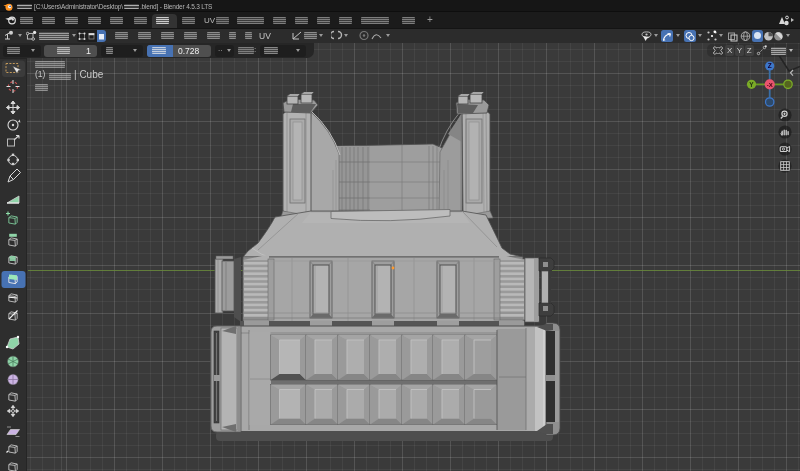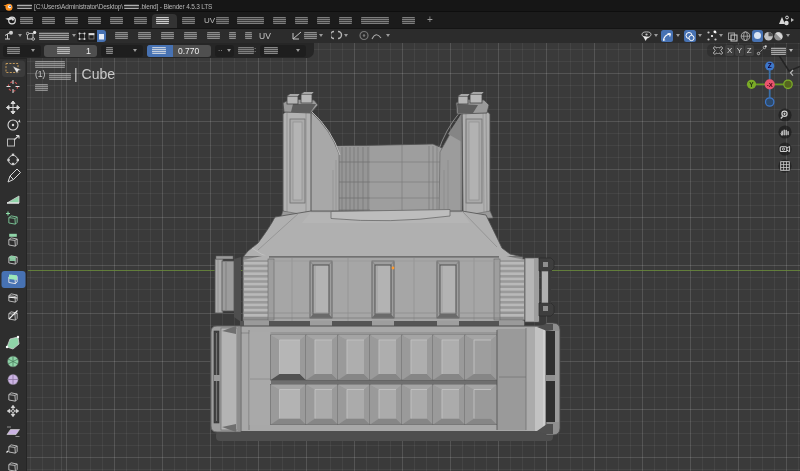--- a/index.html
+++ b/index.html
@@ -160,21 +160,21 @@
 <div class="abs" style="left:31px;top:48.5px;width:0;height:0;border-left:2.5px solid transparent;border-right:2.5px solid transparent;border-top:3.5px solid #9a9a9a"></div>
 <div class="abs" style="left:44px;top:44.5px;width:53px;height:12px;background:#4f4f4f;border-radius:3px"></div>
 <div class="abs" style="left:57px;top:47px;width:13px;height:7px;border-radius:1px;background:repeating-linear-gradient(0deg,rgba(225,225,225,0.7) 0 1px,rgba(225,225,225,.2) 1px 2px)"></div>
 <div class="abs" style="left:86px;top:45.5px;color:#f0f0f0;font-size:9px;line-height:10px">1</div>
 <div class="abs" style="left:101px;top:44.5px;width:42px;height:12px;background:#1e1e1e;border-radius:3px"></div>
 <div class="abs" style="left:106px;top:47px;width:7px;height:7px;border-radius:1px;background:repeating-linear-gradient(0deg,rgba(200,200,200,0.62) 0 1px,rgba(200,200,200,.2) 1px 2px)"></div>
 <div class="abs" style="left:133px;top:48.5px;width:0;height:0;border-left:2.5px solid transparent;border-right:2.5px solid transparent;border-top:3.5px solid #9a9a9a"></div>
 <div class="abs" style="left:147px;top:44.5px;width:64px;height:12px;background:#4f4f4f;border-radius:3px"></div>
 <div class="abs" style="left:147px;top:44.5px;width:26px;height:12px;background:#4772b3;border-radius:3px 0 0 3px"></div>
 <div class="abs" style="left:152px;top:47px;width:14px;height:7px;border-radius:1px;background:repeating-linear-gradient(0deg,rgba(235,235,235,0.75) 0 1px,rgba(235,235,235,.2) 1px 2px)"></div>
-<div class="abs" style="left:178px;top:45.5px;color:#f0f0f0;font-size:8.5px;line-height:10px">0.770</div>
+<div class="abs" style="left:178px;top:45.5px;color:#f0f0f0;font-size:8.5px;line-height:10px">0.728</div>
 <div class="abs" style="left:215px;top:44.5px;width:19px;height:12px;background:#1e1e1e;border-radius:3px"></div>
 <div class="abs" style="left:218px;top:44px;color:#bbb;font-size:8px;line-height:10px">..</div>
 <div class="abs" style="left:227px;top:48.5px;width:0;height:0;border-left:2.5px solid transparent;border-right:2.5px solid transparent;border-top:3.5px solid #9a9a9a"></div>
 <div class="abs" style="left:238px;top:47px;width:16px;height:7px;border-radius:1px;background:repeating-linear-gradient(0deg,rgba(190,190,190,0.58) 0 1px,rgba(190,190,190,.2) 1px 2px)"></div>
 <div class="abs" style="left:254px;top:45px;color:#bdbdbd;font-size:8px">:</div>
 <div class="abs" style="left:260px;top:44.5px;width:46px;height:12px;background:#1e1e1e;border-radius:3px"></div>
 <div class="abs" style="left:264px;top:47px;width:14px;height:7px;border-radius:1px;background:repeating-linear-gradient(0deg,rgba(200,200,200,0.62) 0 1px,rgba(200,200,200,.2) 1px 2px)"></div>
 <div class="abs" style="left:296px;top:48.5px;width:0;height:0;border-left:2.5px solid transparent;border-right:2.5px solid transparent;border-top:3.5px solid #9a9a9a"></div>
 <div class="abs" style="left:707px;top:43.5px;width:93px;height:13px;background:rgba(32,32,32,.35);border-radius:5px 0 0 5px"></div>
 <svg class="abs" style="left:712px;top:44.5px" width="12" height="11" viewBox="0 0 12 11">
@@ -188,21 +188,21 @@
 <circle cx="2.5" cy="8.5" r="1.2" fill="none" stroke="#b0b0b0"></circle>
     <circle cx="8.5" cy="2.5" r="1.2" fill="none" stroke="#b0b0b0"></circle>
 <path d="M3.5 7.5 L7.5 3.5" stroke="#b0b0b0" stroke-dasharray="1.5 1" fill="none"></path>
     <circle cx="9.8" cy="1.2" r="1" fill="#ddd"></circle>
   </svg>
 <div class="abs" style="left:771px;top:46.5px;width:15px;height:8px;border-radius:1px;background:repeating-linear-gradient(0deg,rgba(215,215,215,0.7) 0 1px,rgba(215,215,215,.2) 1px 2px)"></div>
 <div class="abs" style="left:789px;top:48.5px;width:0;height:0;border-left:2.5px solid transparent;border-right:2.5px solid transparent;border-top:3.5px solid #bbb"></div>
 <div class="abs" style="left:35px;top:61px;width:30px;height:7px;border-radius:1px;background:repeating-linear-gradient(0deg,rgba(200,200,200,0.6) 0 1px,rgba(200,200,200,.2) 1px 2px)"></div>
 <div class="abs" style="left:35px;top:70px;color:#c9c9c9;font-size:8.5px;line-height:9px">(1)</div>
 <div class="abs" style="left:49px;top:72.5px;width:22px;height:7px;border-radius:1px;background:repeating-linear-gradient(0deg,rgba(200,200,200,0.6) 0 1px,rgba(200,200,200,.2) 1px 2px)"></div>
-<div class="abs" style="left:74px;top:70px;color:#c9c9c9;font-size:14px;line-height:9px">| Cube</div>
+<div class="abs" style="left:74px;top:70px;color:#c9c9c9;font-size:10px;line-height:9px">| Cube</div>
 <div class="abs" style="left:35px;top:84px;width:13px;height:7px;border-radius:1px;background:repeating-linear-gradient(0deg,rgba(200,200,200,0.6) 0 1px,rgba(200,200,200,.2) 1px 2px)"></div>
 <svg class="abs" style="left:744px;top:56px" width="56" height="120" viewBox="744 56 56 120">
 <path d="M777.5 53 L789 71 L800 66.5" stroke="#242424" stroke-width="1.6" fill="none"></path>
 <line x1="769.7" y1="66" x2="769.7" y2="102" stroke="#3a6ea5" stroke-width="1.8"></line>
 <line x1="751.5" y1="84.3" x2="788" y2="84.3" stroke="#6a9b22" stroke-width="1.8"></line>
 <circle cx="769.7" cy="66" r="4.6" fill="#3d77c9"></circle>
 <text x="769.7" y="68.3" font-size="6.5" font-weight="bold" fill="#103" text-anchor="middle">Z</text>
 <circle cx="751.5" cy="84.3" r="4.6" fill="#7aab27"></circle>
 <text x="751.5" y="86.6" font-size="6.5" font-weight="bold" fill="#231" text-anchor="middle">Y</text>
 <circle cx="769.7" cy="84.3" r="5.1" fill="#e8546d"></circle>

